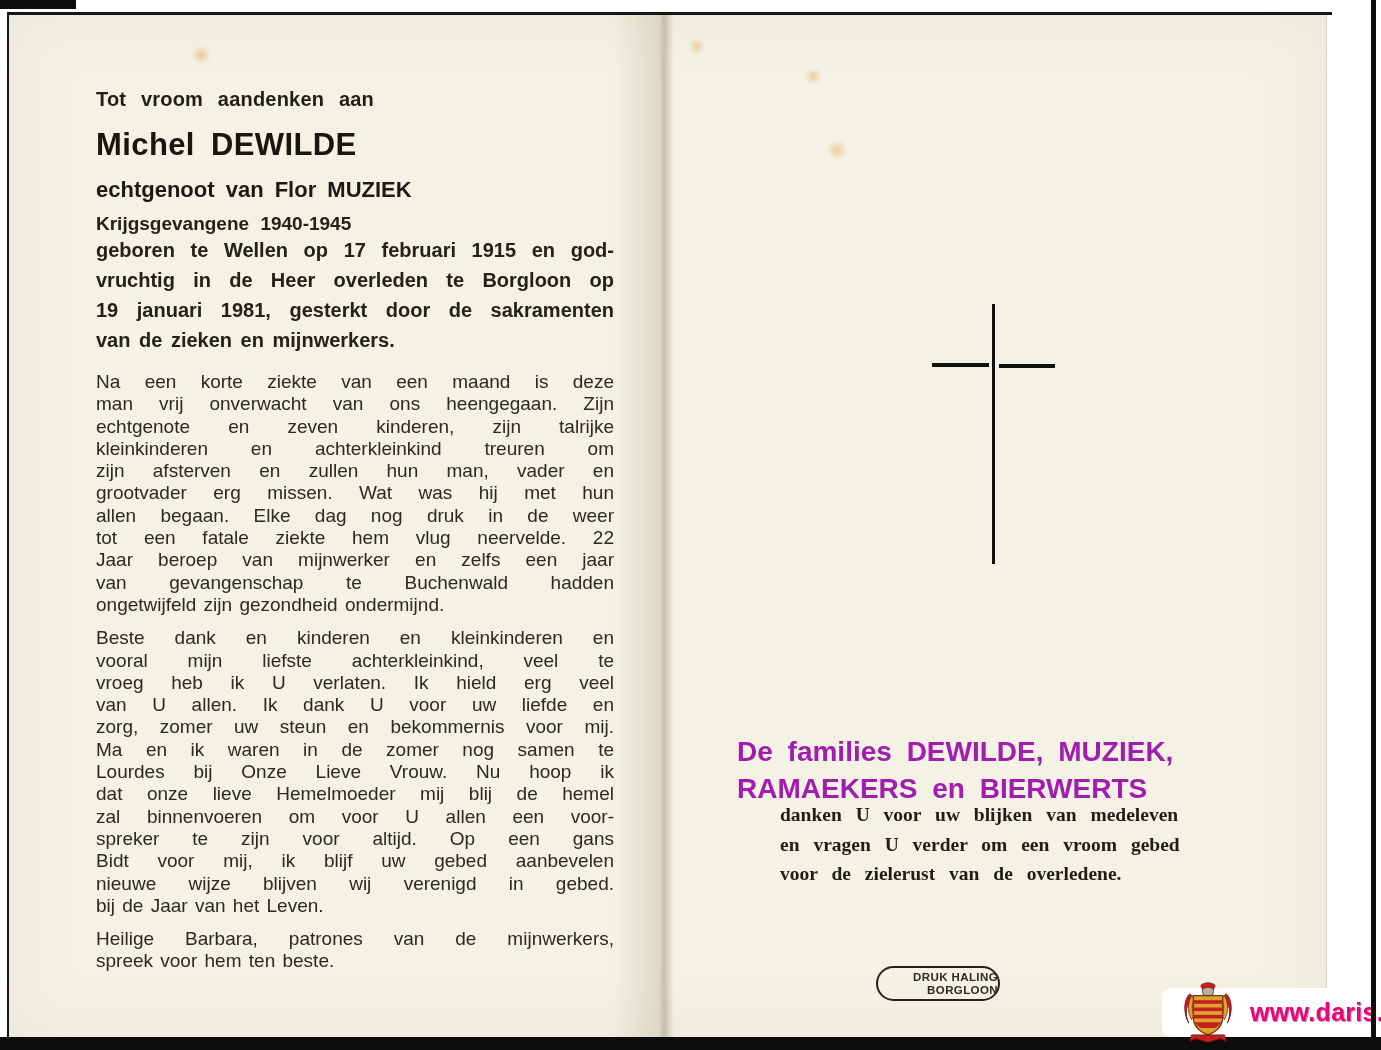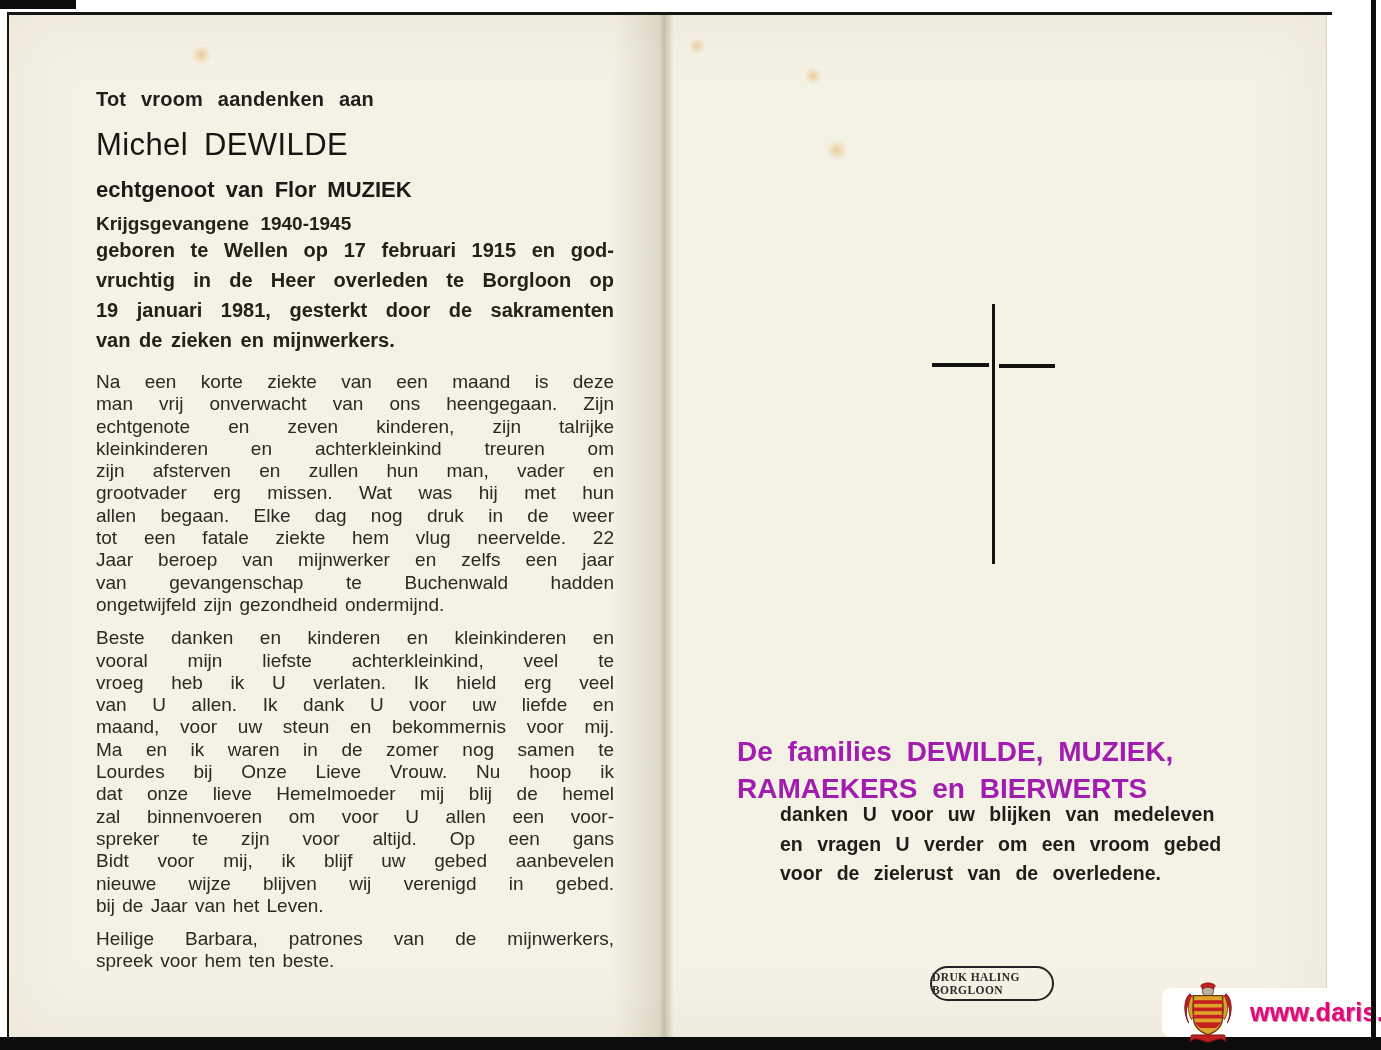--- a/index.html
+++ b/index.html
@@ -26,42 +26,42 @@
   
   .edge-top    { position:absolute; left:8px;    top:12px;   width:1324px; height:3px;  background:#161616; }
   .edge-left   { position:absolute; left:7px;    top:12px;   width:2px;    height:1025px; background:#161616; }
   .edge-bottom { position:absolute; left:0;      top:1037px; width:1381px; height:13px; background:#0c0c0c; z-index:2; }
   .edge-right  { position:absolute; left:1371px; top:0;      width:5px;    height:1050px; background:#0c0c0c; z-index:6; }
   .corner-bar  { position:absolute; left:0;      top:0;      width:76px;   height:9px;  background:#0c0c0c; }
 
   
   .lp { position:absolute; left:88px; top:76px; width:518px; color:#26241f; }
   .ded    { font-size:20px; font-weight:700; word-spacing:9px; letter-spacing:0.2px; margin-bottom:16px; color:#201e1a; }
-  .name   { font-size:31px; font-weight:400; word-spacing:7px; letter-spacing:0.4px; margin-bottom:14px; color:#181613; }
+  .name   { font-size:31px; font-weight:700; word-spacing:7px; letter-spacing:0.4px; margin-bottom:14px; color:#181613; }
   .spouse { font-size:22px; font-weight:700; word-spacing:5px; margin-bottom:10px; color:#1c1a16; }
   .pow    { font-size:19px; font-weight:700; word-spacing:6px; color:#242118; }
   .intro  { font-size:20px; font-weight:700; line-height:30px; word-spacing:3px; margin-bottom:16px; color:#242118; }
   .body-para { font-size:19px; line-height:22.3px; word-spacing:2px; margin-bottom:11px; color:#2b2923; }
   .justify .line { text-align:justify; text-align-last:justify; }
   .justify .line:last-child { text-align-last:left; }
 
   
   .cross-v       { position:absolute; left:992px; top:304px; width:3px;  height:260px; background:#111; }
   .cross-h-left  { position:absolute; left:932px; top:363px; width:57px; height:4px;   background:#111; }
   .cross-h-right { position:absolute; left:999px; top:364px; width:56px; height:4px;   background:#111; }
 
   .fam { position:absolute; left:737px; top:733px; font-size:28px; font-weight:700; word-spacing:7px; line-height:37px; color:#a21caf; }
-  .thanks { position:absolute; left:780px; top:800px; font-size:19.5px; font-weight:700; word-spacing:9px; line-height:29.5px; color:#1f1d19; }
+  .thanks { position:absolute; left:780px; top:800px; font-size:19.5px; font-weight:700; word-spacing:9px; line-height:29.5px; color:#1f1d19;font-family:Liberation Serif, serif; }
   .thanks .line { text-align:left; }
 
   .stamp {
-    position:absolute; left:930px; top:966px; width:124px; height:35px;
+    position:absolute; left:876px; top:966px; width:124px; height:35px;
     border:2.5px solid #222; border-radius:18px;
-    display:flex; flex-direction:column; justify-content:center; align-items:flex-start;
-    color:#2a2a2a; background:rgba(244,241,229,0.6);font-family:Liberation Serif, serif;
+    display:flex; flex-direction:column; justify-content:center; align-items:flex-end;
+    color:#2a2a2a; background:rgba(244,241,229,0.6);
   }
   .stamp div { font-size:11.5px; font-weight:600; letter-spacing:0.4px; line-height:12.5px; }
 
   
   .wm {
     position:absolute; left:1162px; top:988px; width:219px; height:49px;
     background:#ffffff; border-radius:9px 0 0 9px; z-index:4;
   }
   .wm-text {
     position:absolute; left:88px; top:10px;
@@ -101,25 +101,25 @@
           <div class="line">kleinkinderen en achterkleinkind treuren om</div>
           <div class="line">zijn afsterven en zullen hun man, vader en</div>
           <div class="line">grootvader erg missen. Wat was hij met hun</div>
           <div class="line">allen begaan. Elke dag nog druk in de weer</div>
           <div class="line">tot een fatale ziekte hem vlug neervelde. 22</div>
           <div class="line">Jaar beroep van mijnwerker en zelfs een jaar</div>
           <div class="line">van gevangenschap te Buchenwald hadden</div>
           <div class="line">ongetwijfeld zijn gezondheid ondermijnd.</div>
         </div>
       <div class="body-para justify">
-          <div class="line">Beste danken en kinderen en kleinkinderen en</div>
+          <div class="line">Beste dank en kinderen en kleinkinderen en</div>
           <div class="line">vooral mijn liefste achterkleinkind, veel te</div>
           <div class="line">vroeg heb ik U verlaten. Ik hield erg veel</div>
           <div class="line">van U allen. Ik dank U voor uw liefde en</div>
-          <div class="line">maand, voor uw steun en bekommernis voor mij.</div>
+          <div class="line">zorg, zomer uw steun en bekommernis voor mij.</div>
           <div class="line">Ma en ik waren in de zomer nog samen te</div>
           <div class="line">Lourdes bij Onze Lieve Vrouw. Nu hoop ik</div>
           <div class="line">dat onze lieve Hemelmoeder mij blij de hemel</div>
           <div class="line">zal binnenvoeren om voor U allen een voor-</div>
           <div class="line">spreker te zijn voor altijd. Op een gans</div>
           <div class="line">Bidt voor mij, ik blijf uw gebed aanbevelen</div>
           <div class="line">nieuwe wijze blijven wij verenigd in gebed.</div>
           <div class="line">bij de Jaar van het Leven.</div>
         </div>
       <div class="body-para justify">

